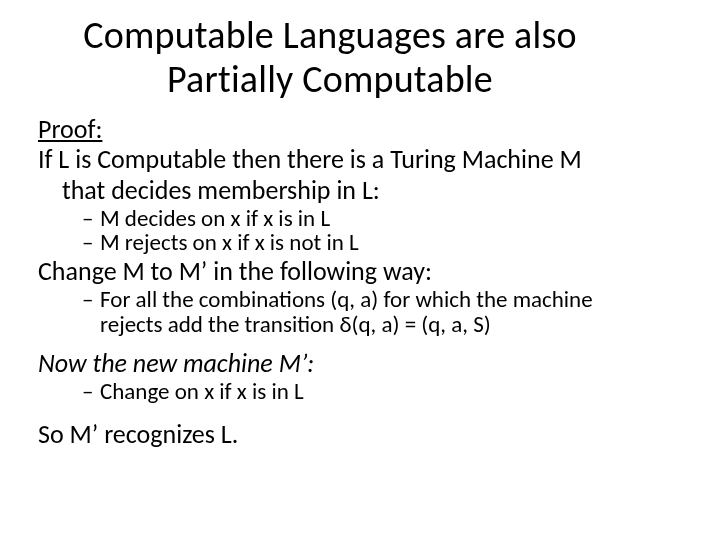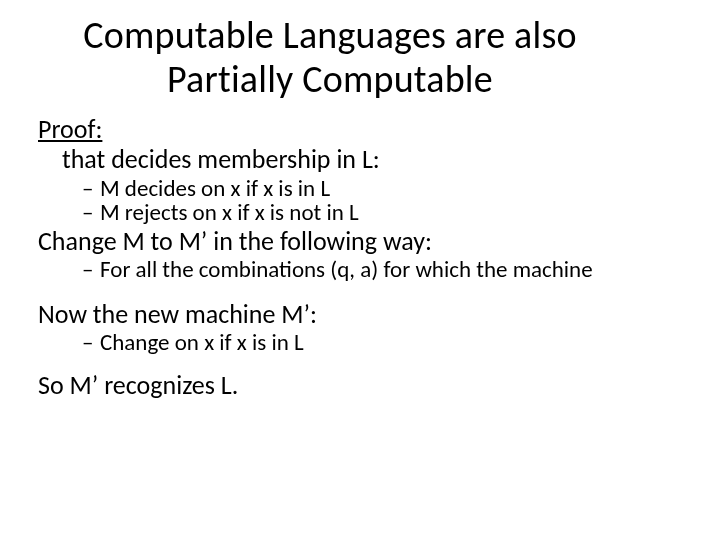--- a/index.html
+++ b/index.html
@@ -62,36 +62,38 @@
     <span>Computable Languages are also</span><br>
     <span>Partially Computable</span>
   </h1>
 
   <div class="body">
 
     <p class="p-main">
       <span class="underline">Proof:</span>
     </p>
 
+    <p class="p-main">If L is Computable then there is a Turing Machine M</p>
     <p class="p-main hang" style="padding-left:24px; text-indent:0;">that decides membership in L:</p>
 
     <p class="sub">
       <span class="dash">–</span><span>M decides on x if x is in L</span>
     </p>
     <p class="sub">
       <span class="dash">–</span><span>M rejects on x if x is not in L</span>
     </p>
 
     <p class="p-main" style="margin-top:2px;">Change M to M’ in the following way:</p>
 
     <p class="sub">
       <span class="dash">–</span><span>For all the combinations (q, a) for which the machine</span>
     </p>
+    <p class="sub" style="text-indent:0;">rejects add the transition δ(q, a) = (q, a, S)</p>
 
-    <p class="p-main" style="margin-top:18px;">Now the new machine M’:</p>
+    <p class="p-main" style="margin-top:12px;font-style:italic;">Now the new machine M’:</p>
 
     <p class="sub">
       <span class="dash">–</span><span>Change on x if x is in L</span>
     </p>
 
     <p class="p-main" style="margin-top:16px;">So M’ recognizes L.</p>
 
   </div>
 </div>
 

